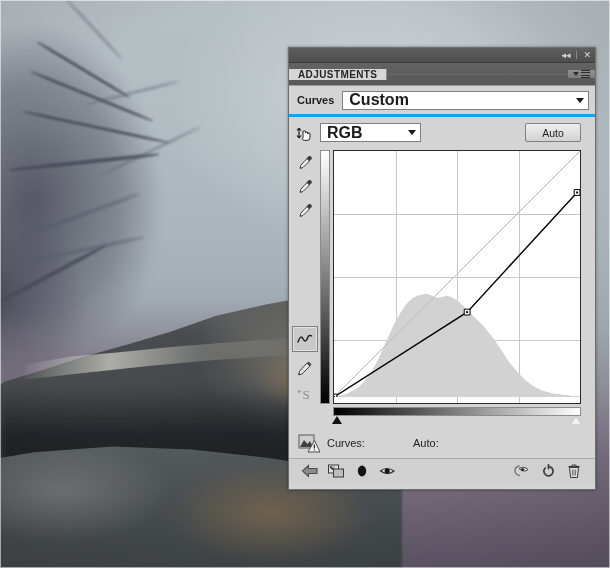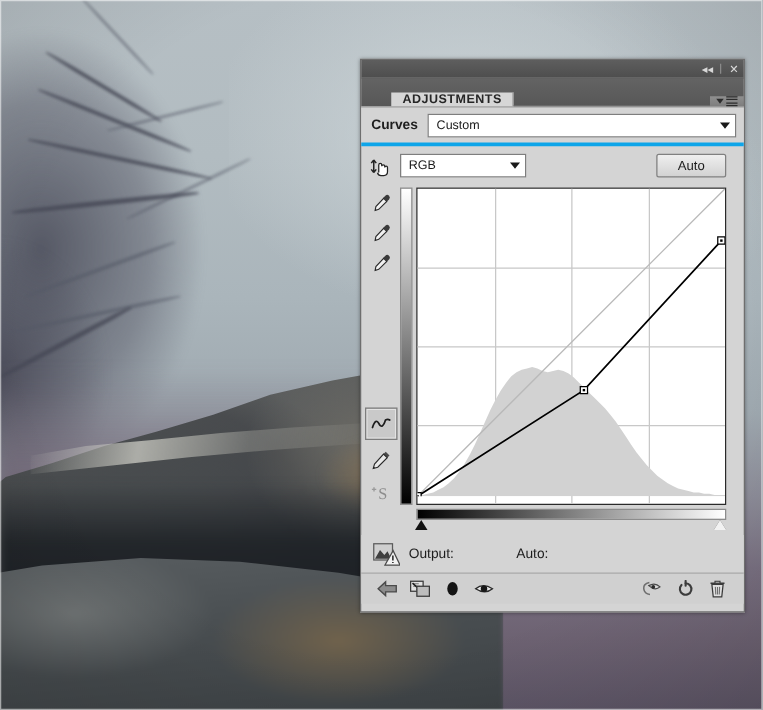--- a/index.html
+++ b/index.html
@@ -65,36 +65,36 @@
     background:#d4d4d4;border:1px solid #6e6e6e;box-sizing:border-box;
     box-shadow:0 0 3px rgba(0,0,0,.4);}
 
   .titlebar{height:14px;background:linear-gradient(180deg,#5e5e5e,#4e4e4e);
     display:flex;align-items:center;justify-content:flex-end;padding-right:4px;gap:6px;
     border-bottom:1px solid #3a3a3a;}
   .tb-btn{color:#d8d8d8;font-size:9px;line-height:9px;cursor:pointer;user-select:none;}
   .tb-sep{width:1px;height:8px;background:#8a8a8a;}
 
   .tabbar{height:22px;background:linear-gradient(180deg,#636363,#575757);
-    display:flex;align-items:flex-end;position:relative;border-bottom:1px solid #9a9a9a;padding-left:24px;}
+    display:flex;align-items:center;position:relative;border-bottom:1px solid #9a9a9a;}
   .tab{background:#d6d6d6;color:#262626;font-size:10px;font-weight:bold;letter-spacing:.4px;
     display:flex;align-items:center;padding:0 9px;border-right:1px solid #8c8c8c;}
   .tabfill{flex:1;background:linear-gradient(180deg,#8f8f8f,#7e7e7e);border-bottom:1px solid #6a6a6a;}
   .panelmenu{display:flex;align-items:center;gap:2px;padding:0 5px;
     background:linear-gradient(180deg,#8f8f8f,#7e7e7e);}
   .pm-caret{width:0;height:0;border-left:3px solid transparent;border-right:3px solid transparent;border-top:4px solid #2c2c2c;}
   .pm-lines{display:flex;flex-direction:column;gap:1.5px;}
   .pm-lines i{display:block;width:9px;height:1px;background:#2c2c2c;}
 
   .presetrow{height:28px;display:flex;align-items:center;padding:0 6px 0 8px;gap:8px;
     background:#d4d4d4;border-bottom:3px solid #0ea5e9;}
   .preset-label{font-size:11px;font-weight:bold;color:#1d1d1d;}
   .combo{flex:1;height:17px;background:#fff;border:1px solid #7e7e7e;
     display:flex;align-items:center;padding:0 4px 0 6px;position:relative;}
-  .combo .val{font-size:10px;color:#1a1a1a;flex:1;}
+  .combo .val{font-size:16px;color:#1a1a1a;flex:1;font-weight:bold;}
   .caret{width:0;height:0;border-left:4px solid transparent;border-right:4px solid transparent;border-top:5px solid #1a1a1a;}
 
   .body{display:flex;height:311px;}
   .toolcol{width:36px;padding-top:6px;display:flex;flex-direction:column;align-items:center;}
   .tool{width:24px;height:24px;display:flex;align-items:center;justify-content:center;cursor:pointer;}
   .tool.sel{border:1px solid #7d7d7d;background:#c9c9c9;box-shadow:inset 0 0 0 1px #e3e3e3;}
   .toolspacer{flex:1;}
 
   .graphwrap{flex:1;padding:8px 14px 0 0;display:flex;flex-direction:column;}
   .graphrow{display:flex;}
@@ -298,21 +298,21 @@
 
     <div class="iorow">
       <div class="warnicon">
         <svg width="22" height="20" viewBox="0 0 22 20">
           <rect x="1" y="2" width="15" height="13" fill="#cfcfcf" stroke="#5a5a5a" stroke-width="1"></rect>
           <path d="M2 14 L6 7 L9.5 11 L12 8 L15 14 Z" fill="#3f3f3f"></path>
           <path d="M10 19 L16.5 7.5 L22 19 Z" fill="#f2f2f2" stroke="#4a4a4a" stroke-width="1"></path>
           <path d="M16.3 11.4 L16.3 15.4 M16.3 16.6 L16.3 17.4" stroke="#1f1f1f" stroke-width="1.2"></path>
         </svg>
       </div>
-      <span class="iolabel out">Output:</span>
+      <span class="iolabel out">Curves:</span>
       <span class="iolabel">Auto:</span>
     </div>
 
     <div class="spacer"></div>
 
     <div class="bottombar">
       <div class="bi">
         <svg width="18" height="14" viewBox="0 0 18 14">
           <path d="M7.5 1.5 L1.5 7 L7.5 12.5 L7.5 9.5 L16 9.5 L16 4.5 L7.5 4.5 Z" fill="#8c8c8c" stroke="#4a4a4a" stroke-width="1.1"></path>
         </svg>

